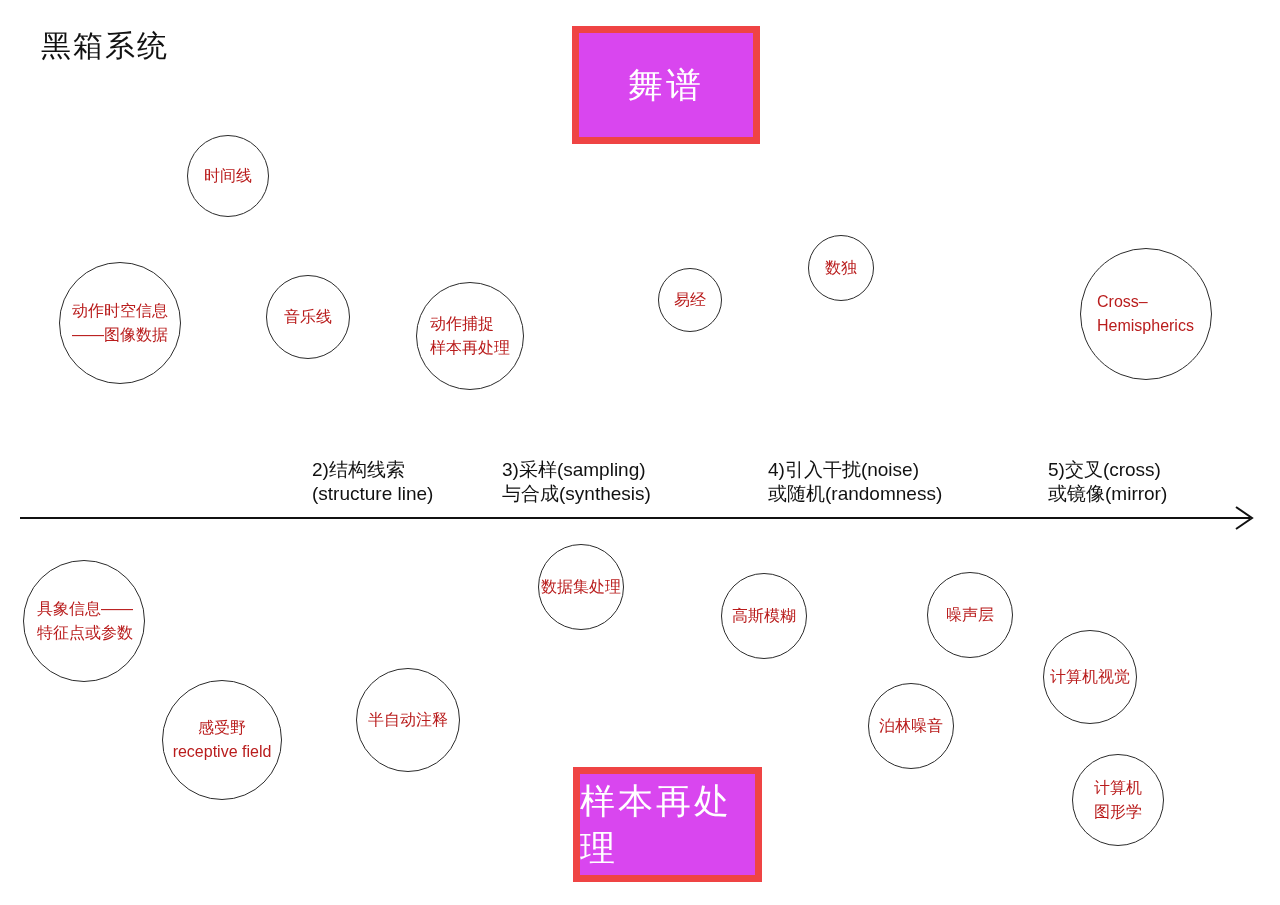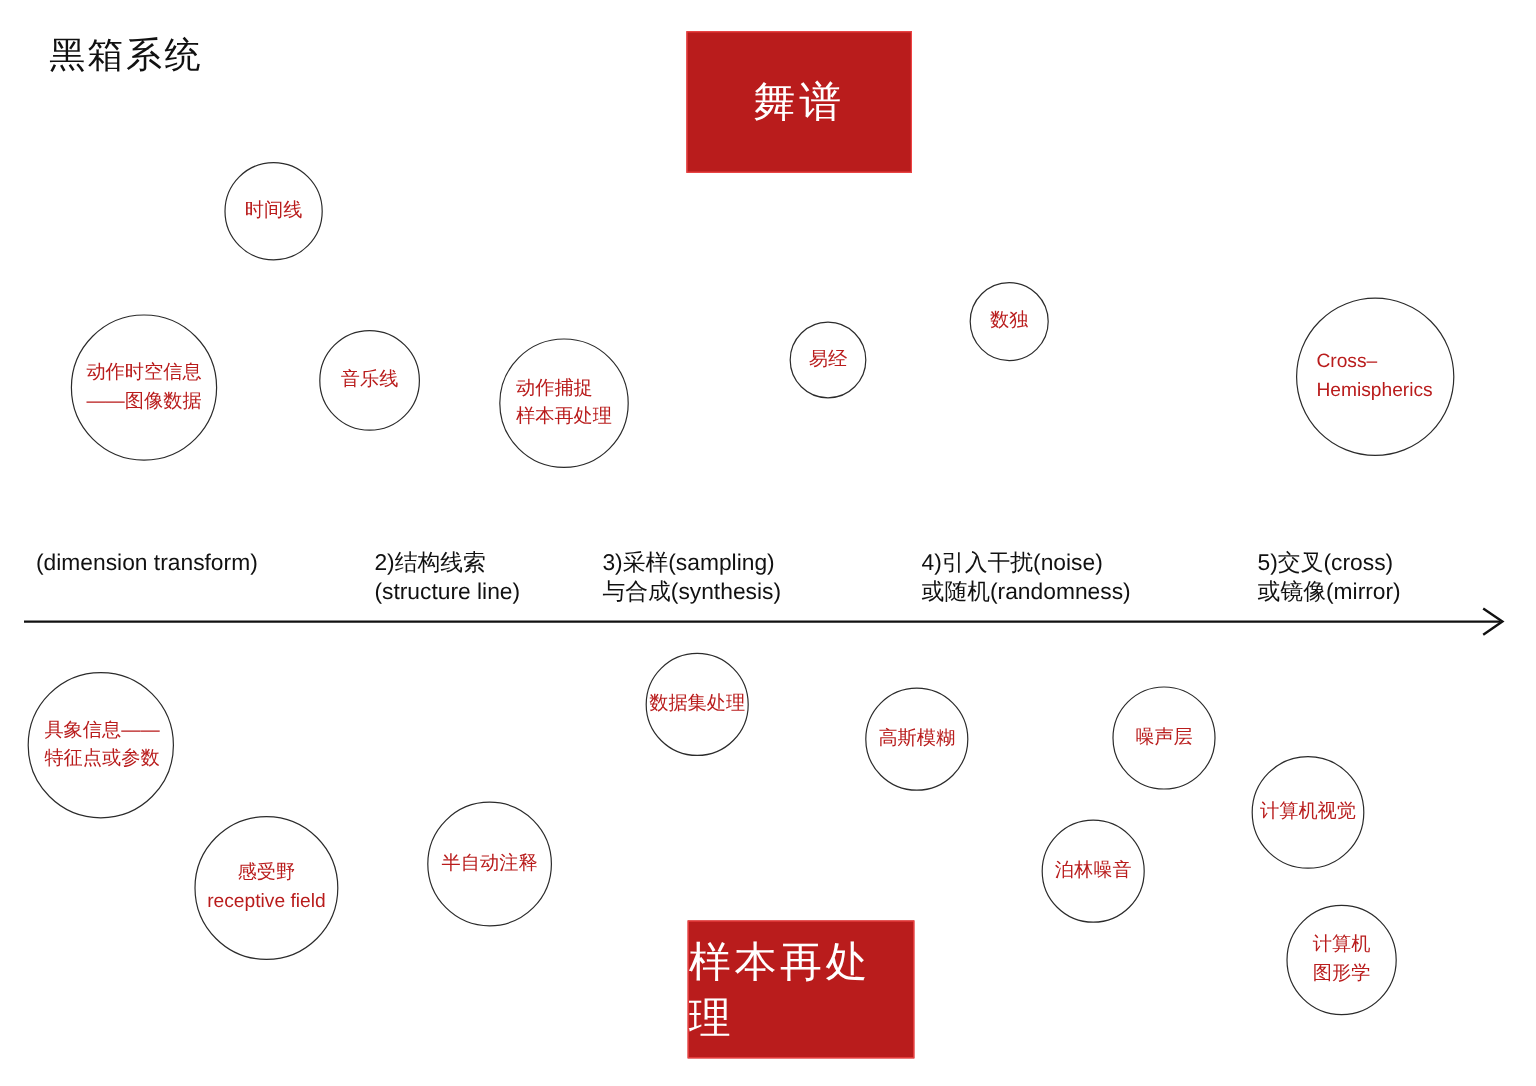--- a/index.html
+++ b/index.html
@@ -13,22 +13,22 @@
   }
   .page-title {
     position: absolute;
     left: 41px; top: 26px;
     font-size: 30px;
     letter-spacing: 2px;
     color: #111;
   }
   .black-box {
     position: absolute;
-    background: #b91c1c;
-    border: 1px solid #ef4444;
+    background: #d946ef;
+    border: 7px solid #ef4444;
     display: flex;
     align-items: center;
     justify-content: center;
     box-sizing: border-box;
   }
   .black-box span {
     color: #ffffff;
     font-size: 35px;
     letter-spacing: 3px;
   }
@@ -101,21 +101,20 @@
 <div class="bubble" style="left:808px; top:235px; width:66px; height:66px;">
   <span>数独</span>
 </div>
 
 <div class="bubble align-left" style="left:1080px; top:248px; width:132px; height:132px; padding-left:16px;">
   <span>Cross–</span>
   <span>Hemispherics</span>
 </div>
 
 <div class="stage" style="left:30px;">
-  <div>(dimension transform)</div>
 </div>
 <div class="stage" style="left:312px;">
   <div>2)结构线索</div>
   <div>(structure line)</div>
 </div>
 <div class="stage" style="left:502px;">
   <div>3)采样(sampling)</div>
   <div>与合成(synthesis)</div>
 </div>
 <div class="stage" style="left:768px;">

